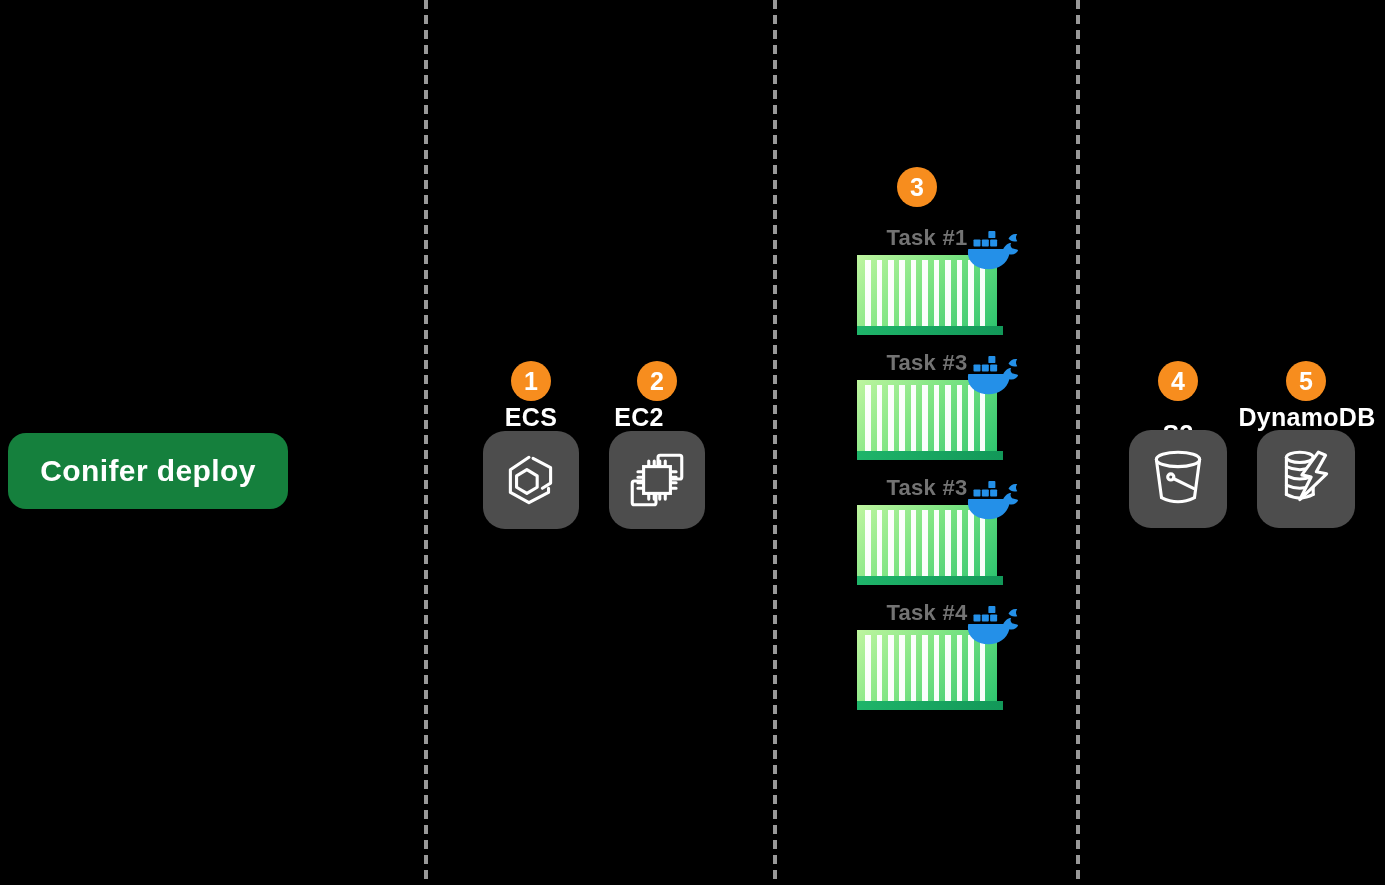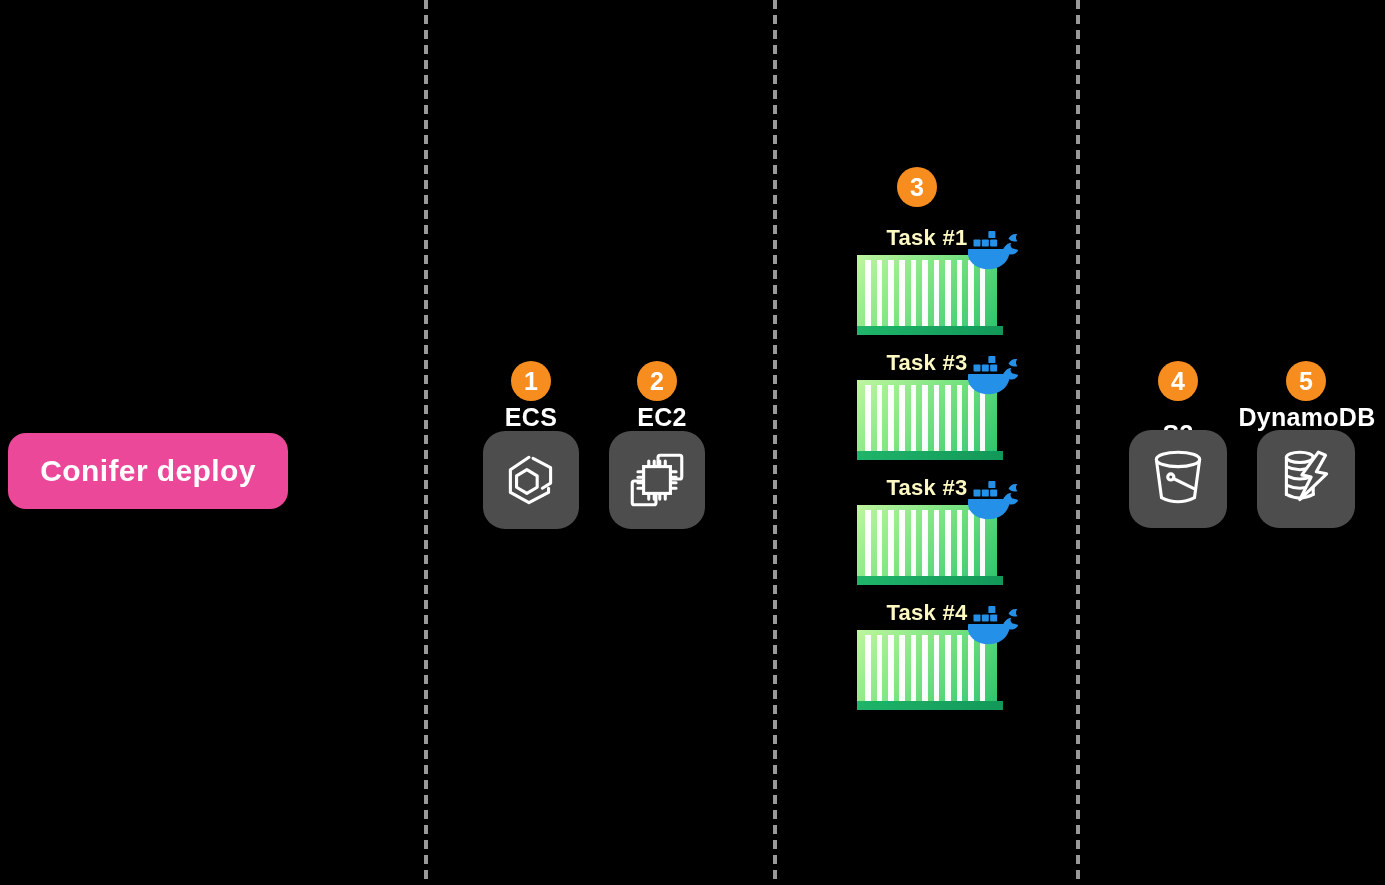--- a/index.html
+++ b/index.html
@@ -12,21 +12,21 @@
   .divider {
     position: absolute; top: 0; bottom: 0; width: 4px;
     background: repeating-linear-gradient(to bottom, #999999 0px, #999999 9px, transparent 9px, transparent 15px);
   }
   .divider.d1 { left: 424px; }
   .divider.d2 { left: 773px; }
   .divider.d3 { left: 1076px; }
 
   .btn-deploy {
     position: absolute; left: 8px; top: 433px; width: 280px; height: 76px;
-    background: #ec4899; border: none; border-radius: 18px;
+    background: #15803d; border: none; border-radius: 18px;
     color: #ffffff; font-size: 30px; font-weight: 600; letter-spacing: .4px;
     font-family: "Liberation Sans", sans-serif;
     display: flex; align-items: center; justify-content: center; cursor: pointer;
   }
 
   .badge {
     position: absolute; width: 40px; height: 40px; border-radius: 50%;
     background: #F78D1E; color: #fff; font-size: 25px; font-weight: 700;
     display: flex; align-items: center; justify-content: center;
   }
@@ -37,21 +37,21 @@
   .tile {
     position: absolute; width: 96px; height: 98px; border-radius: 22px;
     background: #4D4D4D; display: flex; align-items: center; justify-content: center;
   }
   .tile svg { width: 66px; height: 66px; }
   .ico { stroke: #ffffff; stroke-width: 3; fill: none; stroke-linejoin: round; stroke-linecap: round; }
 
   .task { position: absolute; left: 857px; width: 146px; height: 82px; }
   .task-label {
     position: absolute; top: -30px; left: 0; width: 140px; text-align: center;
-    color: #fef9c3; font-weight: 700; font-size: 22px; letter-spacing: .3px;
+    color: #737373; font-weight: 700; font-size: 22px; letter-spacing: .3px;
   }
   .cargo {
     position: absolute; top: 0; left: 0; width: 140px; height: 71px;
     background: linear-gradient(130deg, #BFF5A0 0%, #7FE583 45%, #2FC56F 100%);
   }
   .cargo::before {
     content: ""; position: absolute; left: 8px; right: 6px; top: 5px; bottom: 0;
     background: repeating-linear-gradient(90deg, rgba(255,255,255,.97) 0px, rgba(255,255,255,.97) 5.5px, transparent 5.5px, transparent 11.5px);
   }
   .cargo-base {
@@ -89,21 +89,21 @@
   <div class="svc-label" style="left:483px; top:403px; width:96px;">ECS</div>
   <div class="tile" style="left:483px; top:431px;">
     <svg viewBox="0 0 64 64">
       <path class="ico" d="M30 10 L12 22 L12 44 L30 54 L49 44 L49 40"></path>
       <path class="ico" d="M34 11 L51 20 L51 35 L43 40"></path>
       <path class="ico" d="M28 22 L18 28 L18 39 L28 45 L38 39 L38 28 Z"></path>
     </svg>
   </div>
 
   <div class="badge" style="left:637px; top:361px;">2</div>
-  <div class="svc-label" style="left:614px; top:403px; width:96px;">EC2</div>
+  <div class="svc-label" style="left:591px; top:403px; width:96px;">EC2</div>
   <div class="tile" style="left:609px; top:431px;">
     <svg viewBox="0 0 64 64">
       <rect class="ico" x="33" y="8" width="23" height="23" rx="2"></rect>
       <rect class="ico" x="8" y="33" width="23" height="23" rx="2"></rect>
       <g class="ico" stroke-width="2.6">
         <path d="M24 13.5 V19 M29.3 13.5 V19 M34.7 13.5 V19 M40 13.5 V19"></path>
         <path d="M24 45 V50.5 M29.3 45 V50.5 M34.7 45 V50.5 M40 45 V50.5"></path>
         <path d="M13.5 24 H19 M13.5 29.3 H19 M13.5 34.7 H19 M13.5 40 H19"></path>
         <path d="M45 24 H50.5 M45 29.3 H50.5 M45 34.7 H50.5 M45 40 H50.5"></path>
       </g>

